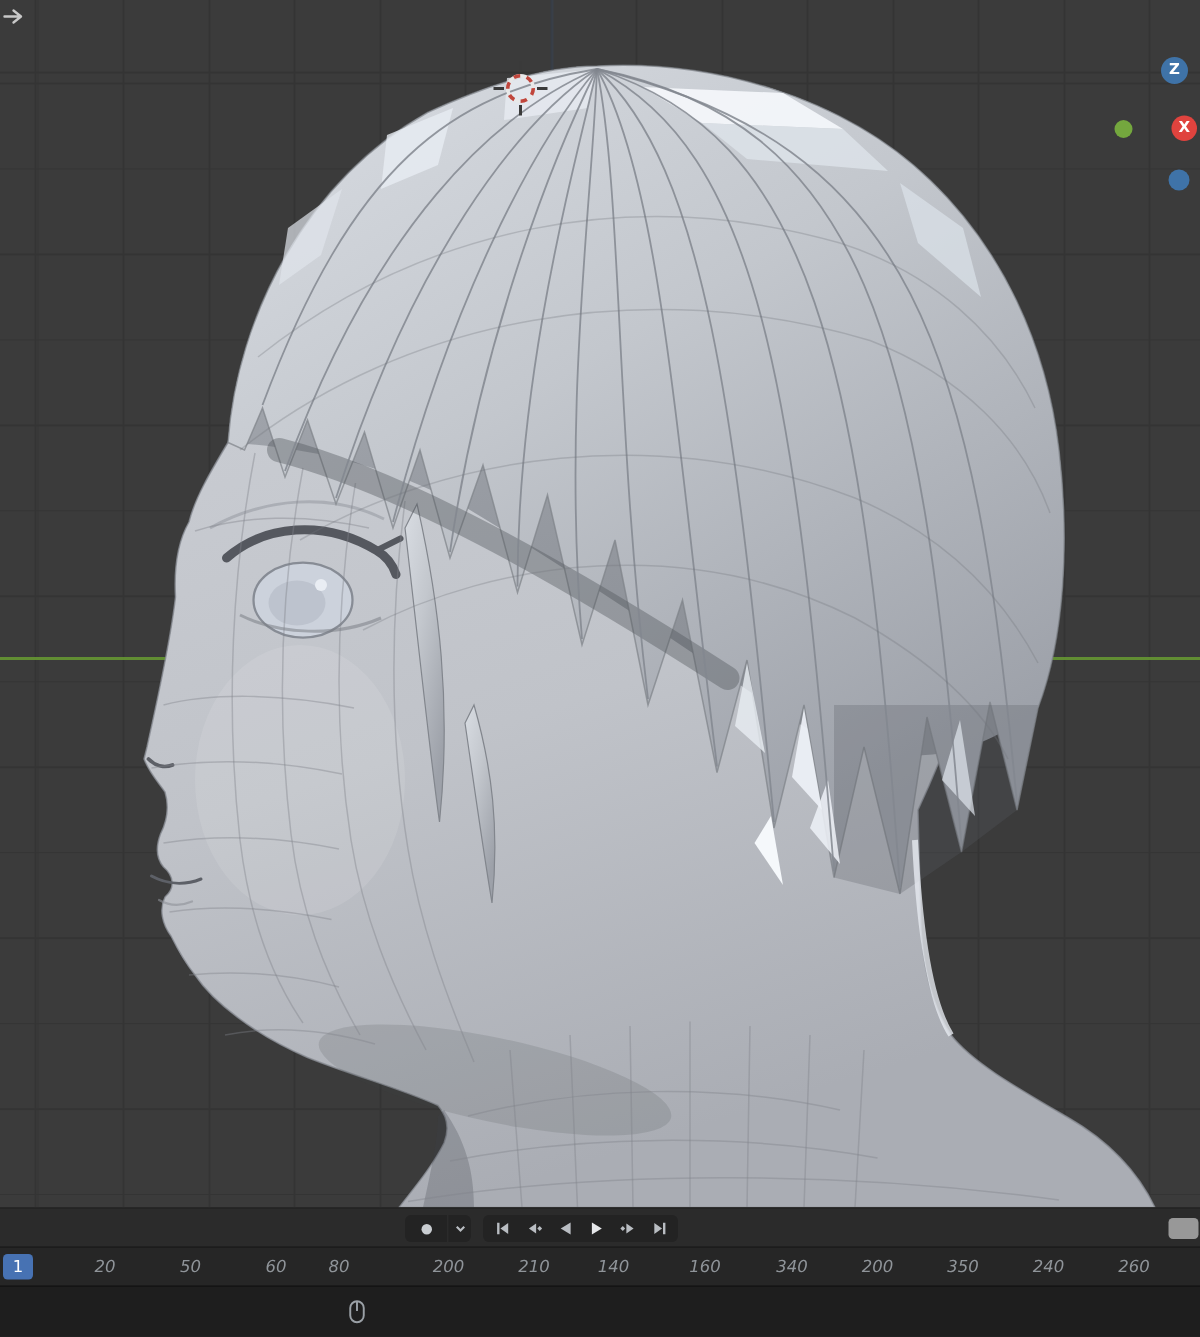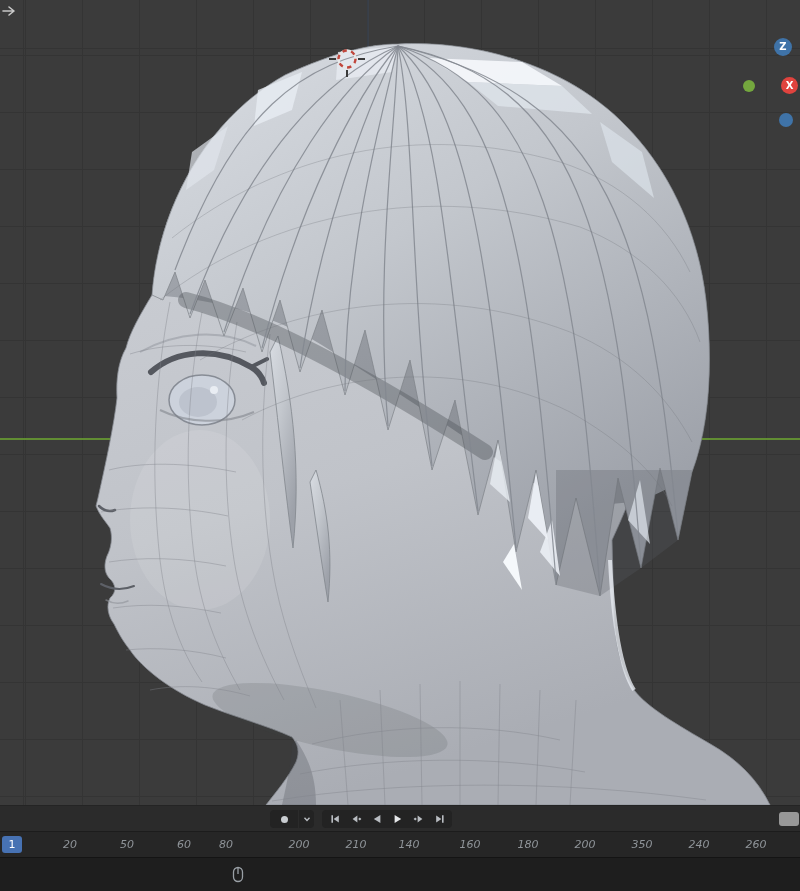--- a/index.html
+++ b/index.html
@@ -280,21 +280,21 @@
 <div class="ruler">
   <span class="frame-badge">1</span>
   <span class="tick" style="left:52px">20</span>
   <span class="tick" style="left:109px">50</span>
   <span class="tick" style="left:166px">60</span>
   <span class="tick" style="left:208px">80</span>
   <span class="tick" style="left:281px">200</span>
   <span class="tick" style="left:338px">210</span>
   <span class="tick" style="left:391px">140</span>
   <span class="tick" style="left:452px">160</span>
-  <span class="tick" style="left:510px">180</span>
+  <span class="tick" style="left:510px">340</span>
   <span class="tick" style="left:567px">200</span>
   <span class="tick" style="left:624px">350</span>
   <span class="tick" style="left:681px">240</span>
   <span class="tick" style="left:738px">260</span>
 </div>
 
 <div class="statusbar">
   <svg class="mouse-icon" width="12" height="17" viewBox="0 0 12 17">
     <rect x="1.5" y="1.5" width="9" height="14" rx="4.5" fill="none" stroke="#9aa0a6" stroke-width="1.3"></rect>
     <path d="M6 1.5 V8" stroke="#9aa0a6" stroke-width="1.3"></path>

